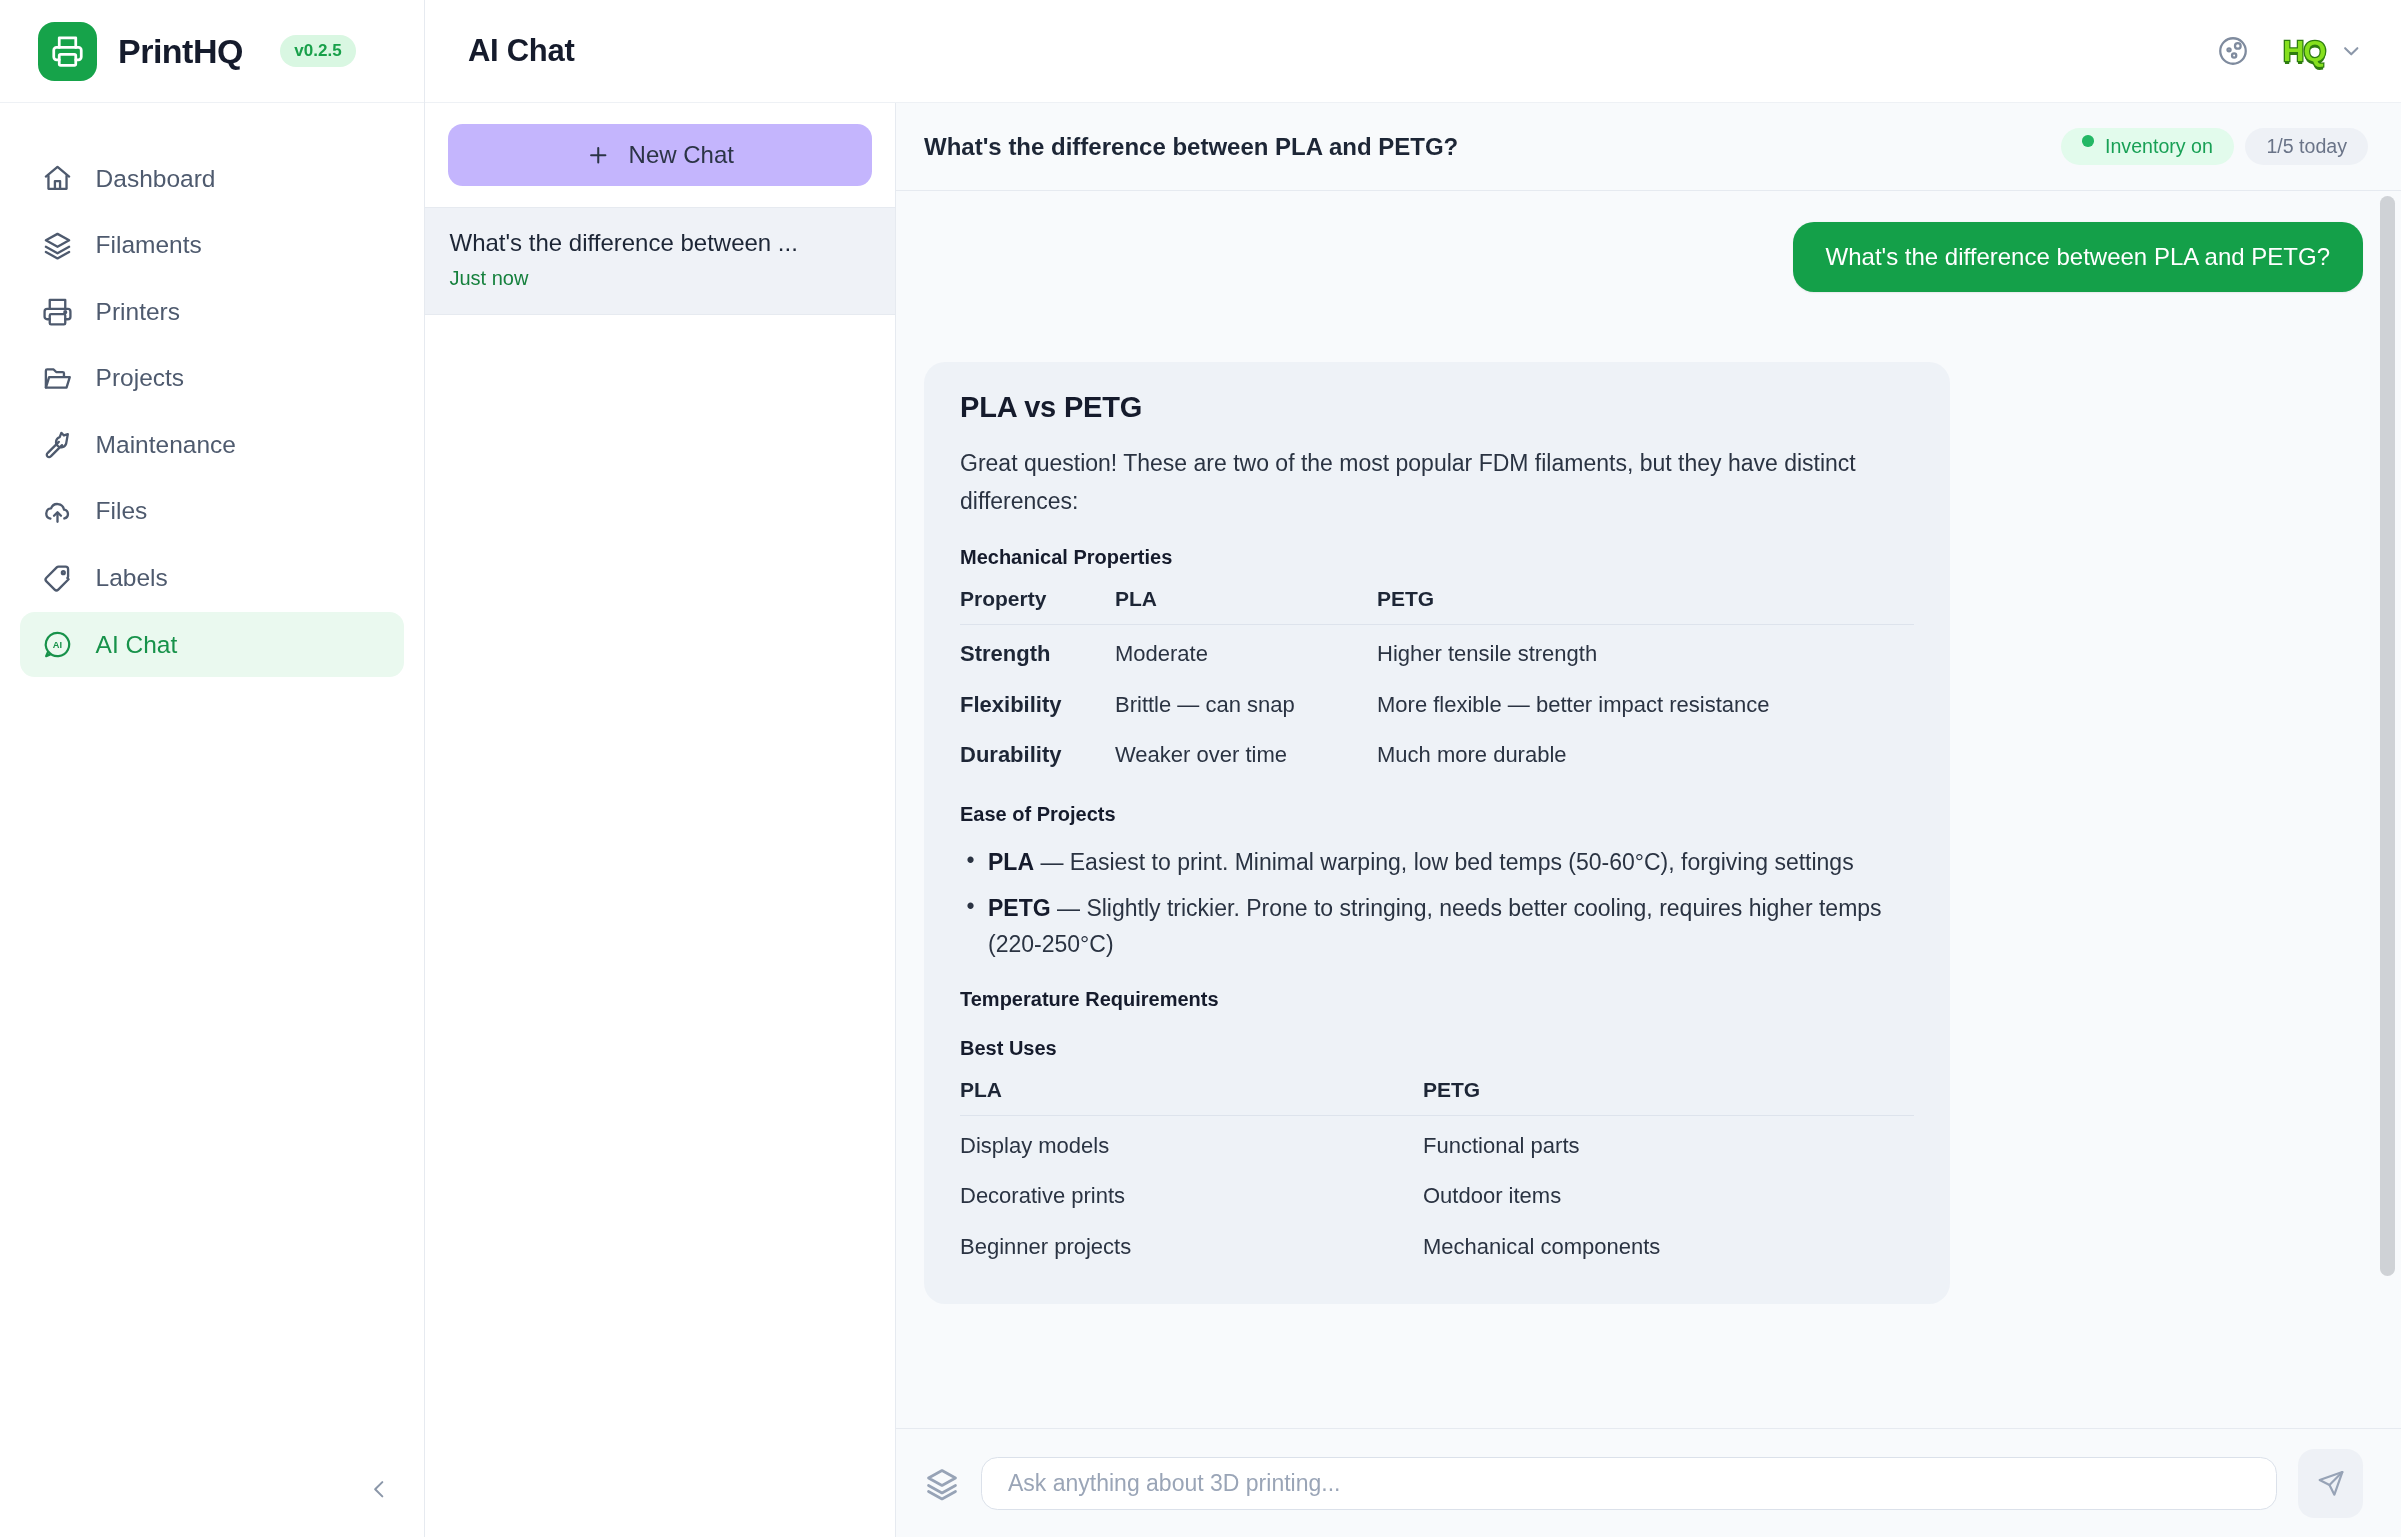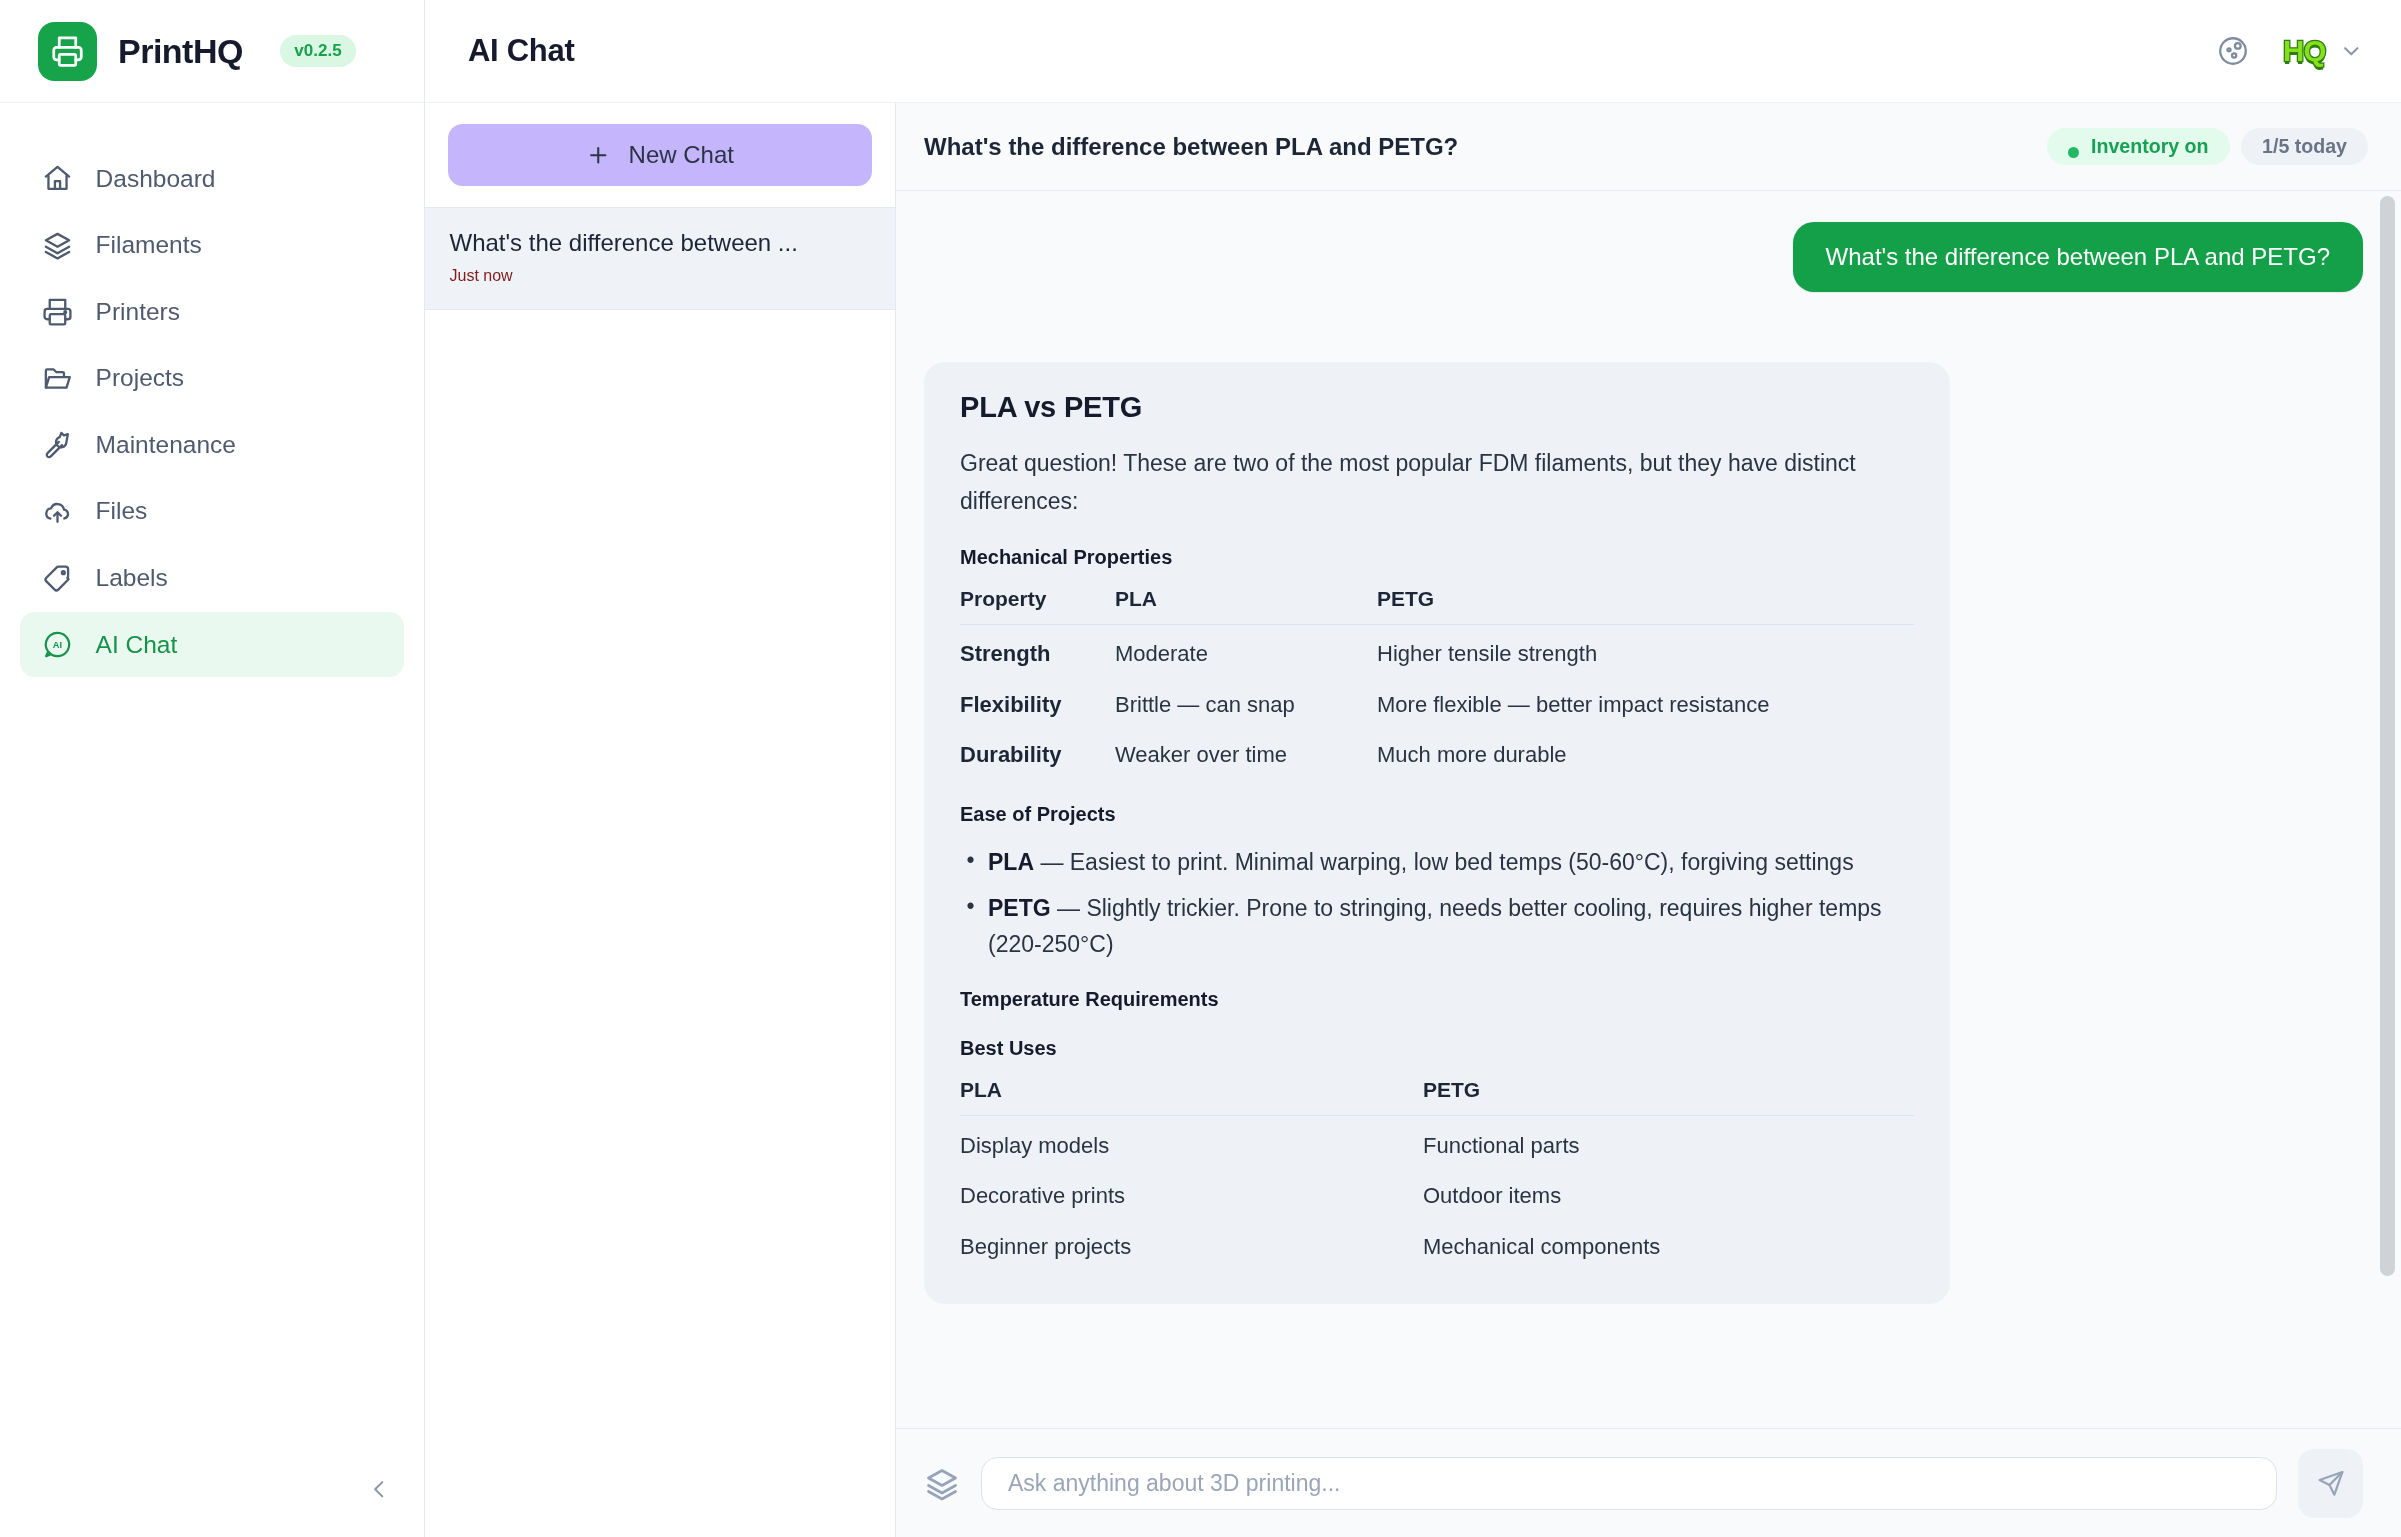--- a/index.html
+++ b/index.html
@@ -99,37 +99,37 @@
     cursor: pointer;
   }
   .conv {
     padding: 21px 24.5px 24.5px 24.5px;
     background: #eff2f7;
     border-top: 1.6px solid #e6eaf0;
     border-bottom: 1.6px solid #e6eaf0;
     cursor: pointer;
   }
   .conv-title { font-size: 24px; color: #1d2636; font-weight: 500; margin-bottom: 9.8px; }
-  .conv-time { font-size: 16px; color: #7f1d1d; }
+  .conv-time { font-size: 20px; color: #15803d; }
 
   
   .chatpane { flex: 1 1 auto; display: flex; flex-direction: column; min-width: 0; background: #f8fafc; }
   .chat-head {
     height: 88px; flex: 0 0 88px;
     display: flex; align-items: center;
     padding: 0 33px 0 28px;
     border-bottom: 1.6px solid #e6eaf0;
     background: #f8fafc;
   }
   .chat-head-title { font-size: 24px; font-weight: 600; color: #1d2636; }
   .chips { margin-left: auto; display: flex; align-items: center; gap: 11.5px; }
   .chip {
-    display: flex; align-items: flex-end; gap: 11.5px;
+    display: flex; align-items: flex-start; gap: 11.5px;
     border-radius: 817px; padding: 7px 21px;
-    font-size: 19.6px; font-weight: 700;
+    font-size: 19.6px; font-weight: 400;
   }
   .chip.green { background: #e2fbec; color: #18a055; }
   .chip.grey { background: #eef1f6; color: #6a7488; }
   .dot { width: 11.5px; height: 11.5px; border-radius: 50%; background: #23b865; }
 
   .messages {
     flex: 1 1 auto; overflow: hidden; position: relative;
     padding: 31px 38px 0 28px;
   }
   .user-row { display: flex; justify-content: flex-end; margin-bottom: 70px; }

